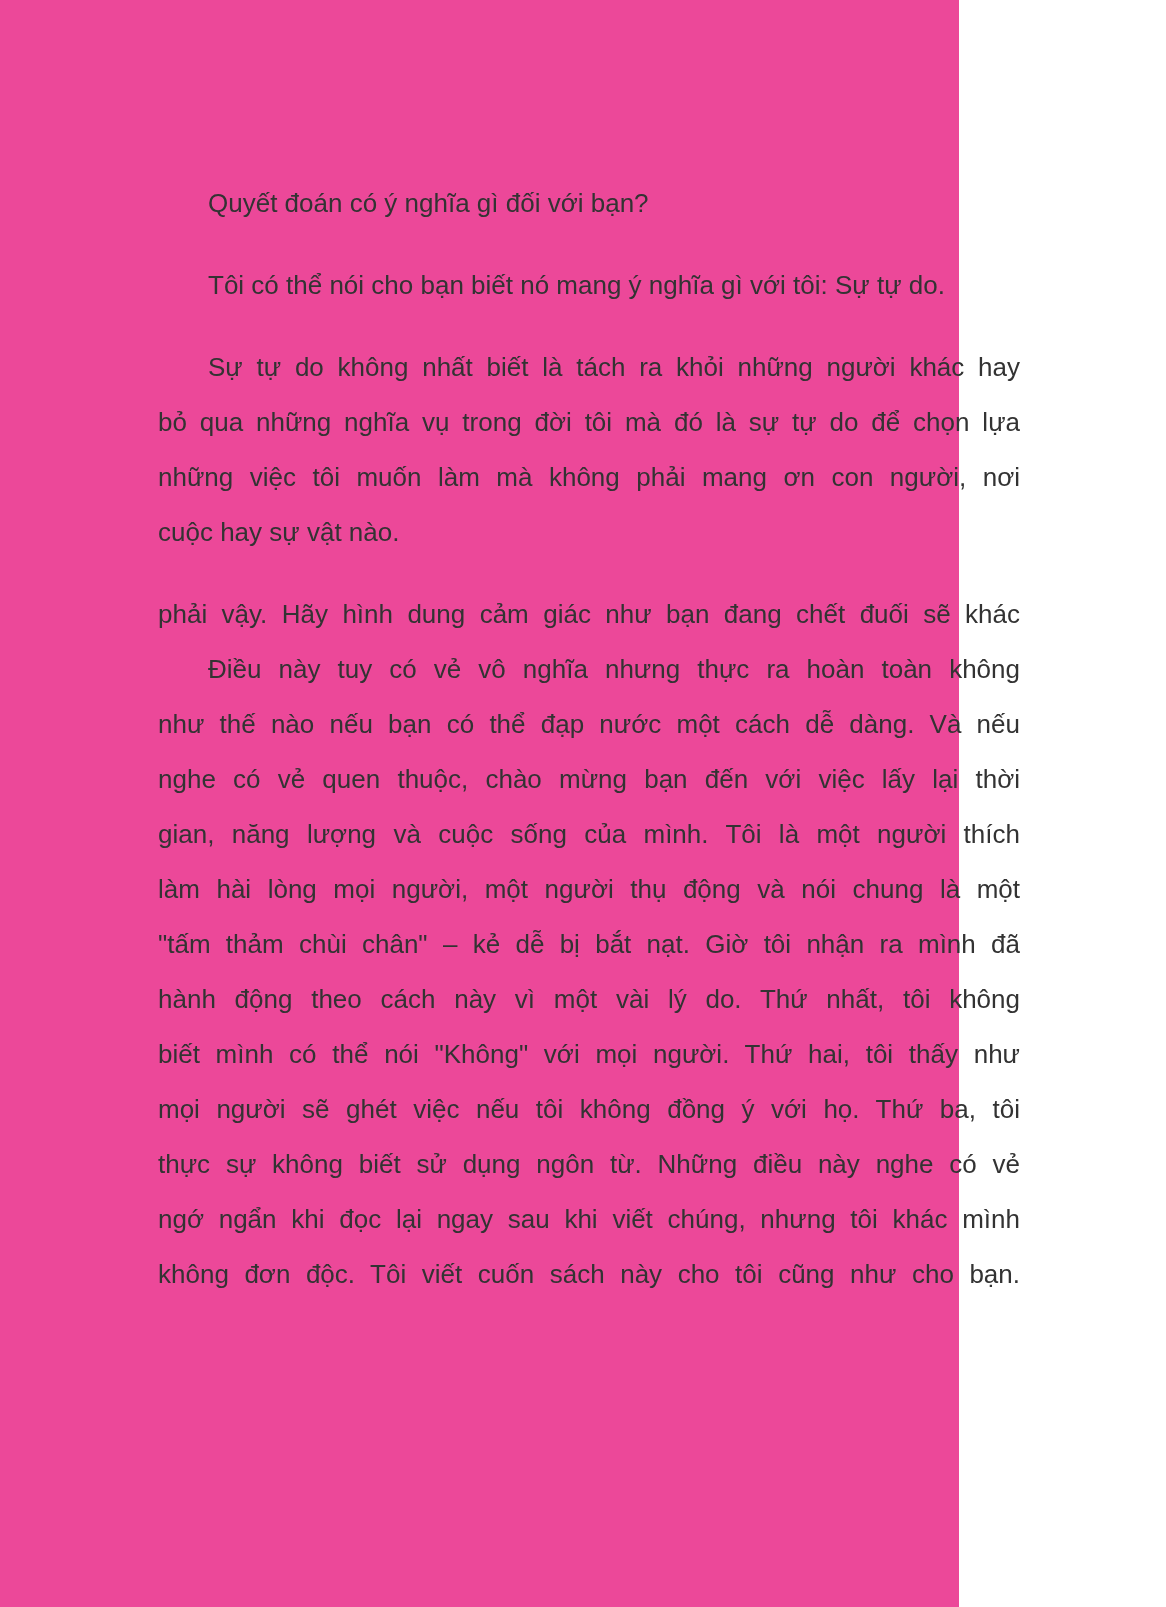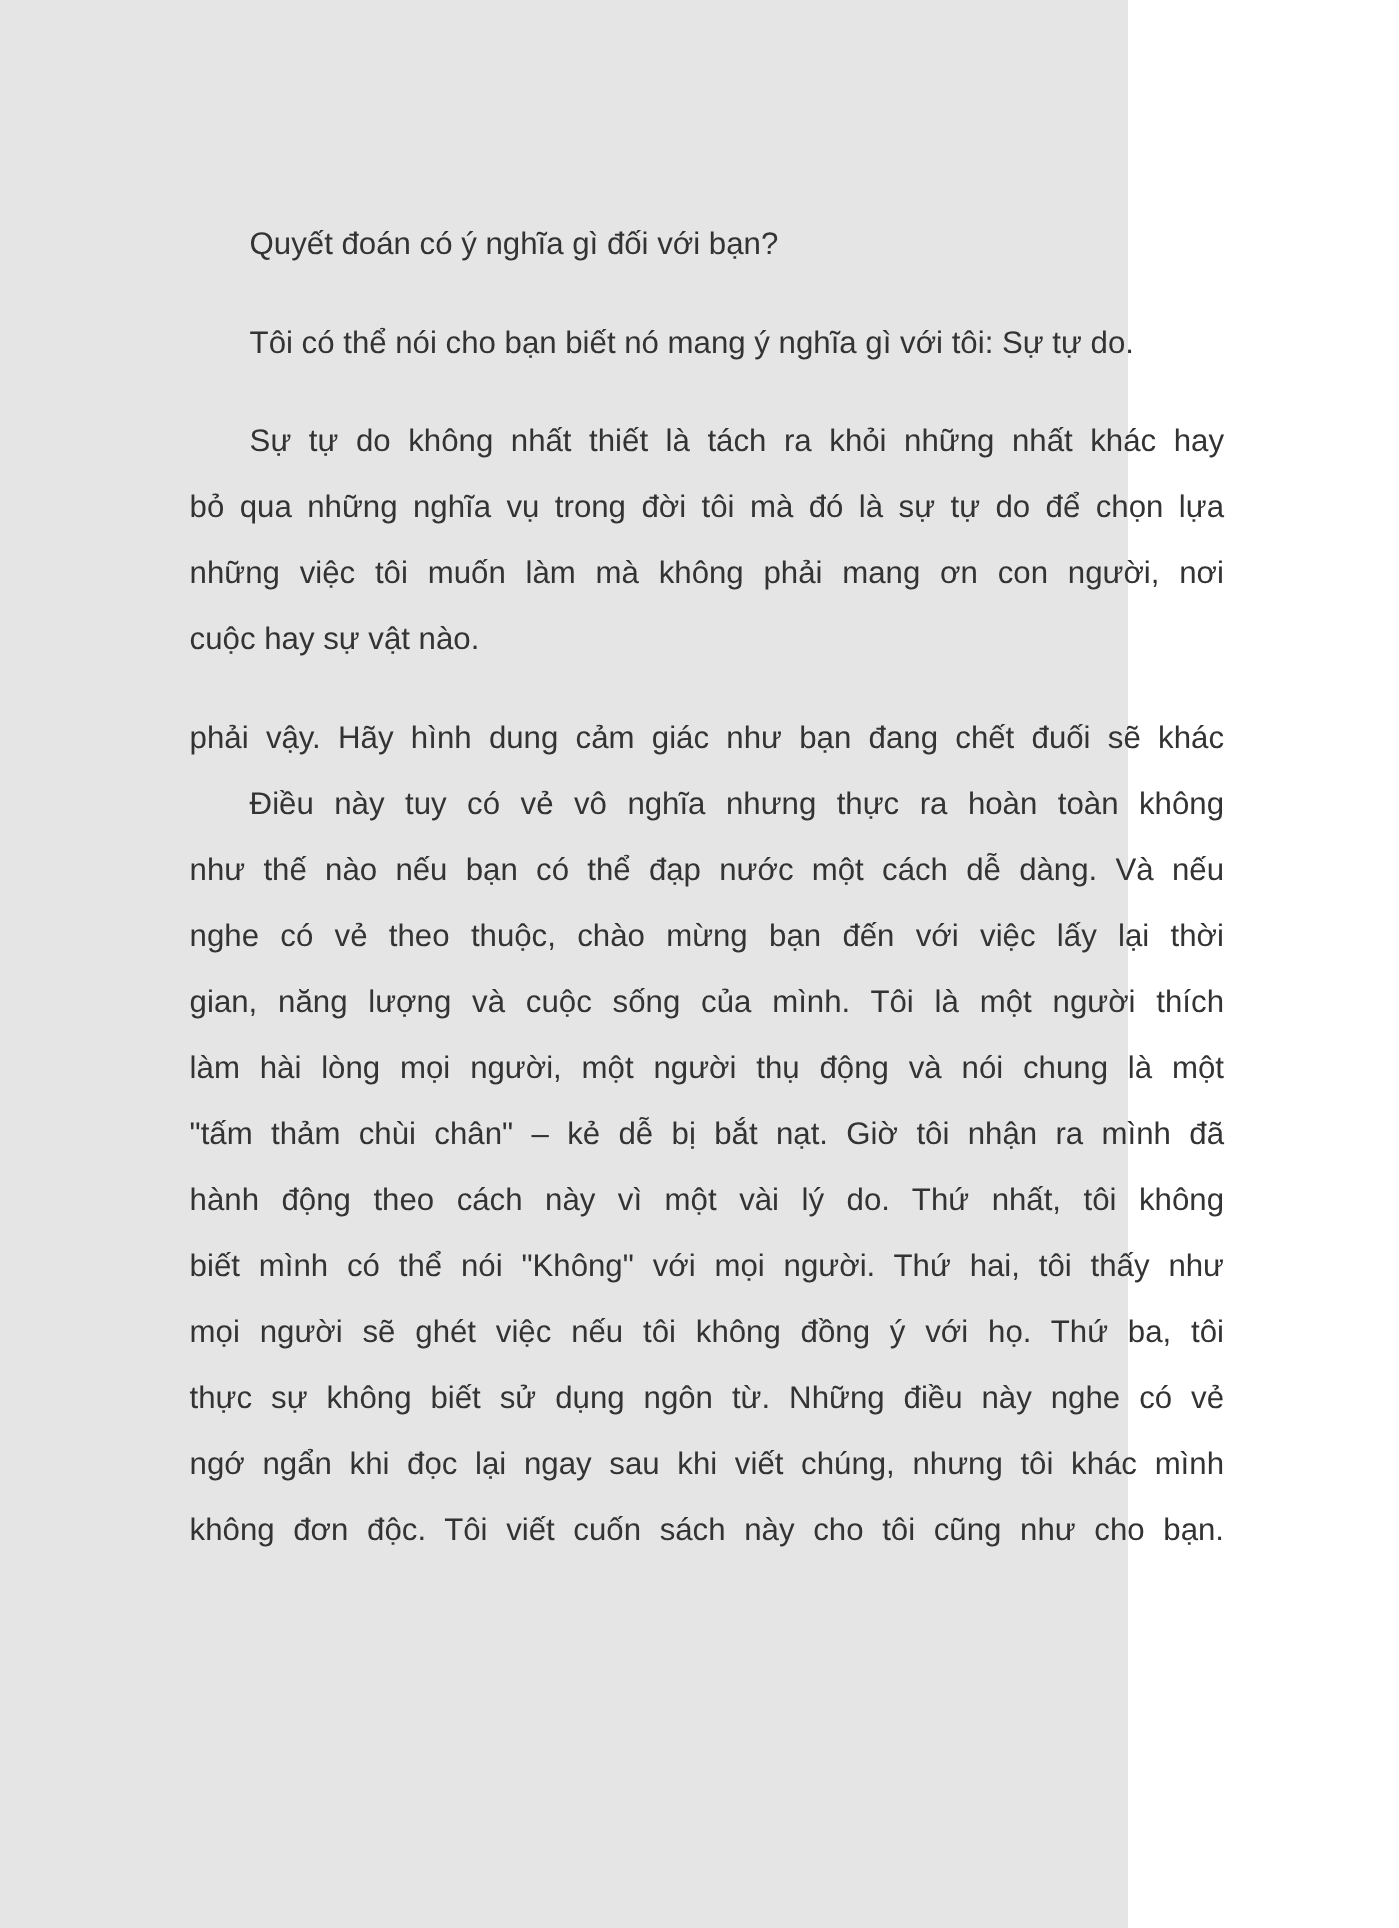--- a/index.html
+++ b/index.html
@@ -12,21 +12,22 @@
     background: #ffffff;
     position: relative;
     overflow: hidden;
   }
   .page {
     position: absolute;
     left: 0;
     top: 0;
     width: 940px;
     height: 1607px;
-    background: #e5e5e5;
+    background: #ec4899;
+    padding-left: 19px;
   }
   .doc {
     position: absolute;
     left: 158px;
     top: 176px;
     width: 862px;
     font-family: "Liberation Sans", "DejaVu Sans", sans-serif;
     font-size: 26px;
     line-height: 55px;
     color: #333333;
@@ -51,30 +52,30 @@
 
 <div class="page">
   <div class="doc" id="doc" style="color: rgb(51, 51, 51);">
       <div class="paragraph">
         <div class="line last first">Quyết đoán có ý nghĩa gì đối với bạn?</div>
       </div>
       <div class="paragraph">
         <div class="line last first">Tôi có thể nói cho bạn biết nó mang ý nghĩa gì với tôi: Sự tự do.</div>
       </div>
       <div class="paragraph">
-        <div class="line first">Sự tự do không nhất thiết là tách ra khỏi những nhất khác hay</div>
+        <div class="line first">Sự tự do không nhất biết là tách ra khỏi những người khác hay</div>
         <div class="line">bỏ qua những nghĩa vụ trong đời tôi mà đó là sự tự do để chọn lựa</div>
         <div class="line">những việc tôi muốn làm mà không phải mang ơn con người, nơi</div>
         <div class="line last">cuộc hay sự vật nào.</div>
       </div>
       <div class="paragraph">
         <div class="line">phải vậy. Hãy hình dung cảm giác như bạn đang chết đuối sẽ khác</div>
         <div class="line first">Điều này tuy có vẻ vô nghĩa nhưng thực ra hoàn toàn không</div>
         <div class="line">như thế nào nếu bạn có thể đạp nước một cách dễ dàng. Và nếu</div>
-        <div class="line">nghe có vẻ theo thuộc, chào mừng bạn đến với việc lấy lại thời</div>
+        <div class="line">nghe có vẻ quen thuộc, chào mừng bạn đến với việc lấy lại thời</div>
         <div class="line">gian, năng lượng và cuộc sống của mình. Tôi là một người thích</div>
         <div class="line">làm hài lòng mọi người, một người thụ động và nói chung là một</div>
         <div class="line">"tấm thảm chùi chân" – kẻ dễ bị bắt nạt. Giờ tôi nhận ra mình đã</div>
         <div class="line">hành động theo cách này vì một vài lý do. Thứ nhất, tôi không</div>
         <div class="line">biết mình có thể nói "Không" với mọi người. Thứ hai, tôi thấy như</div>
         <div class="line">mọi người sẽ ghét việc nếu tôi không đồng ý với họ. Thứ ba, tôi</div>
         <div class="line">thực sự không biết sử dụng ngôn từ. Những điều này nghe có vẻ</div>
         <div class="line">ngớ ngẩn khi đọc lại ngay sau khi viết chúng, nhưng tôi khác mình</div>
         <div class="line">không đơn độc. Tôi viết cuốn sách này cho tôi cũng như cho bạn.</div>
       </div>

